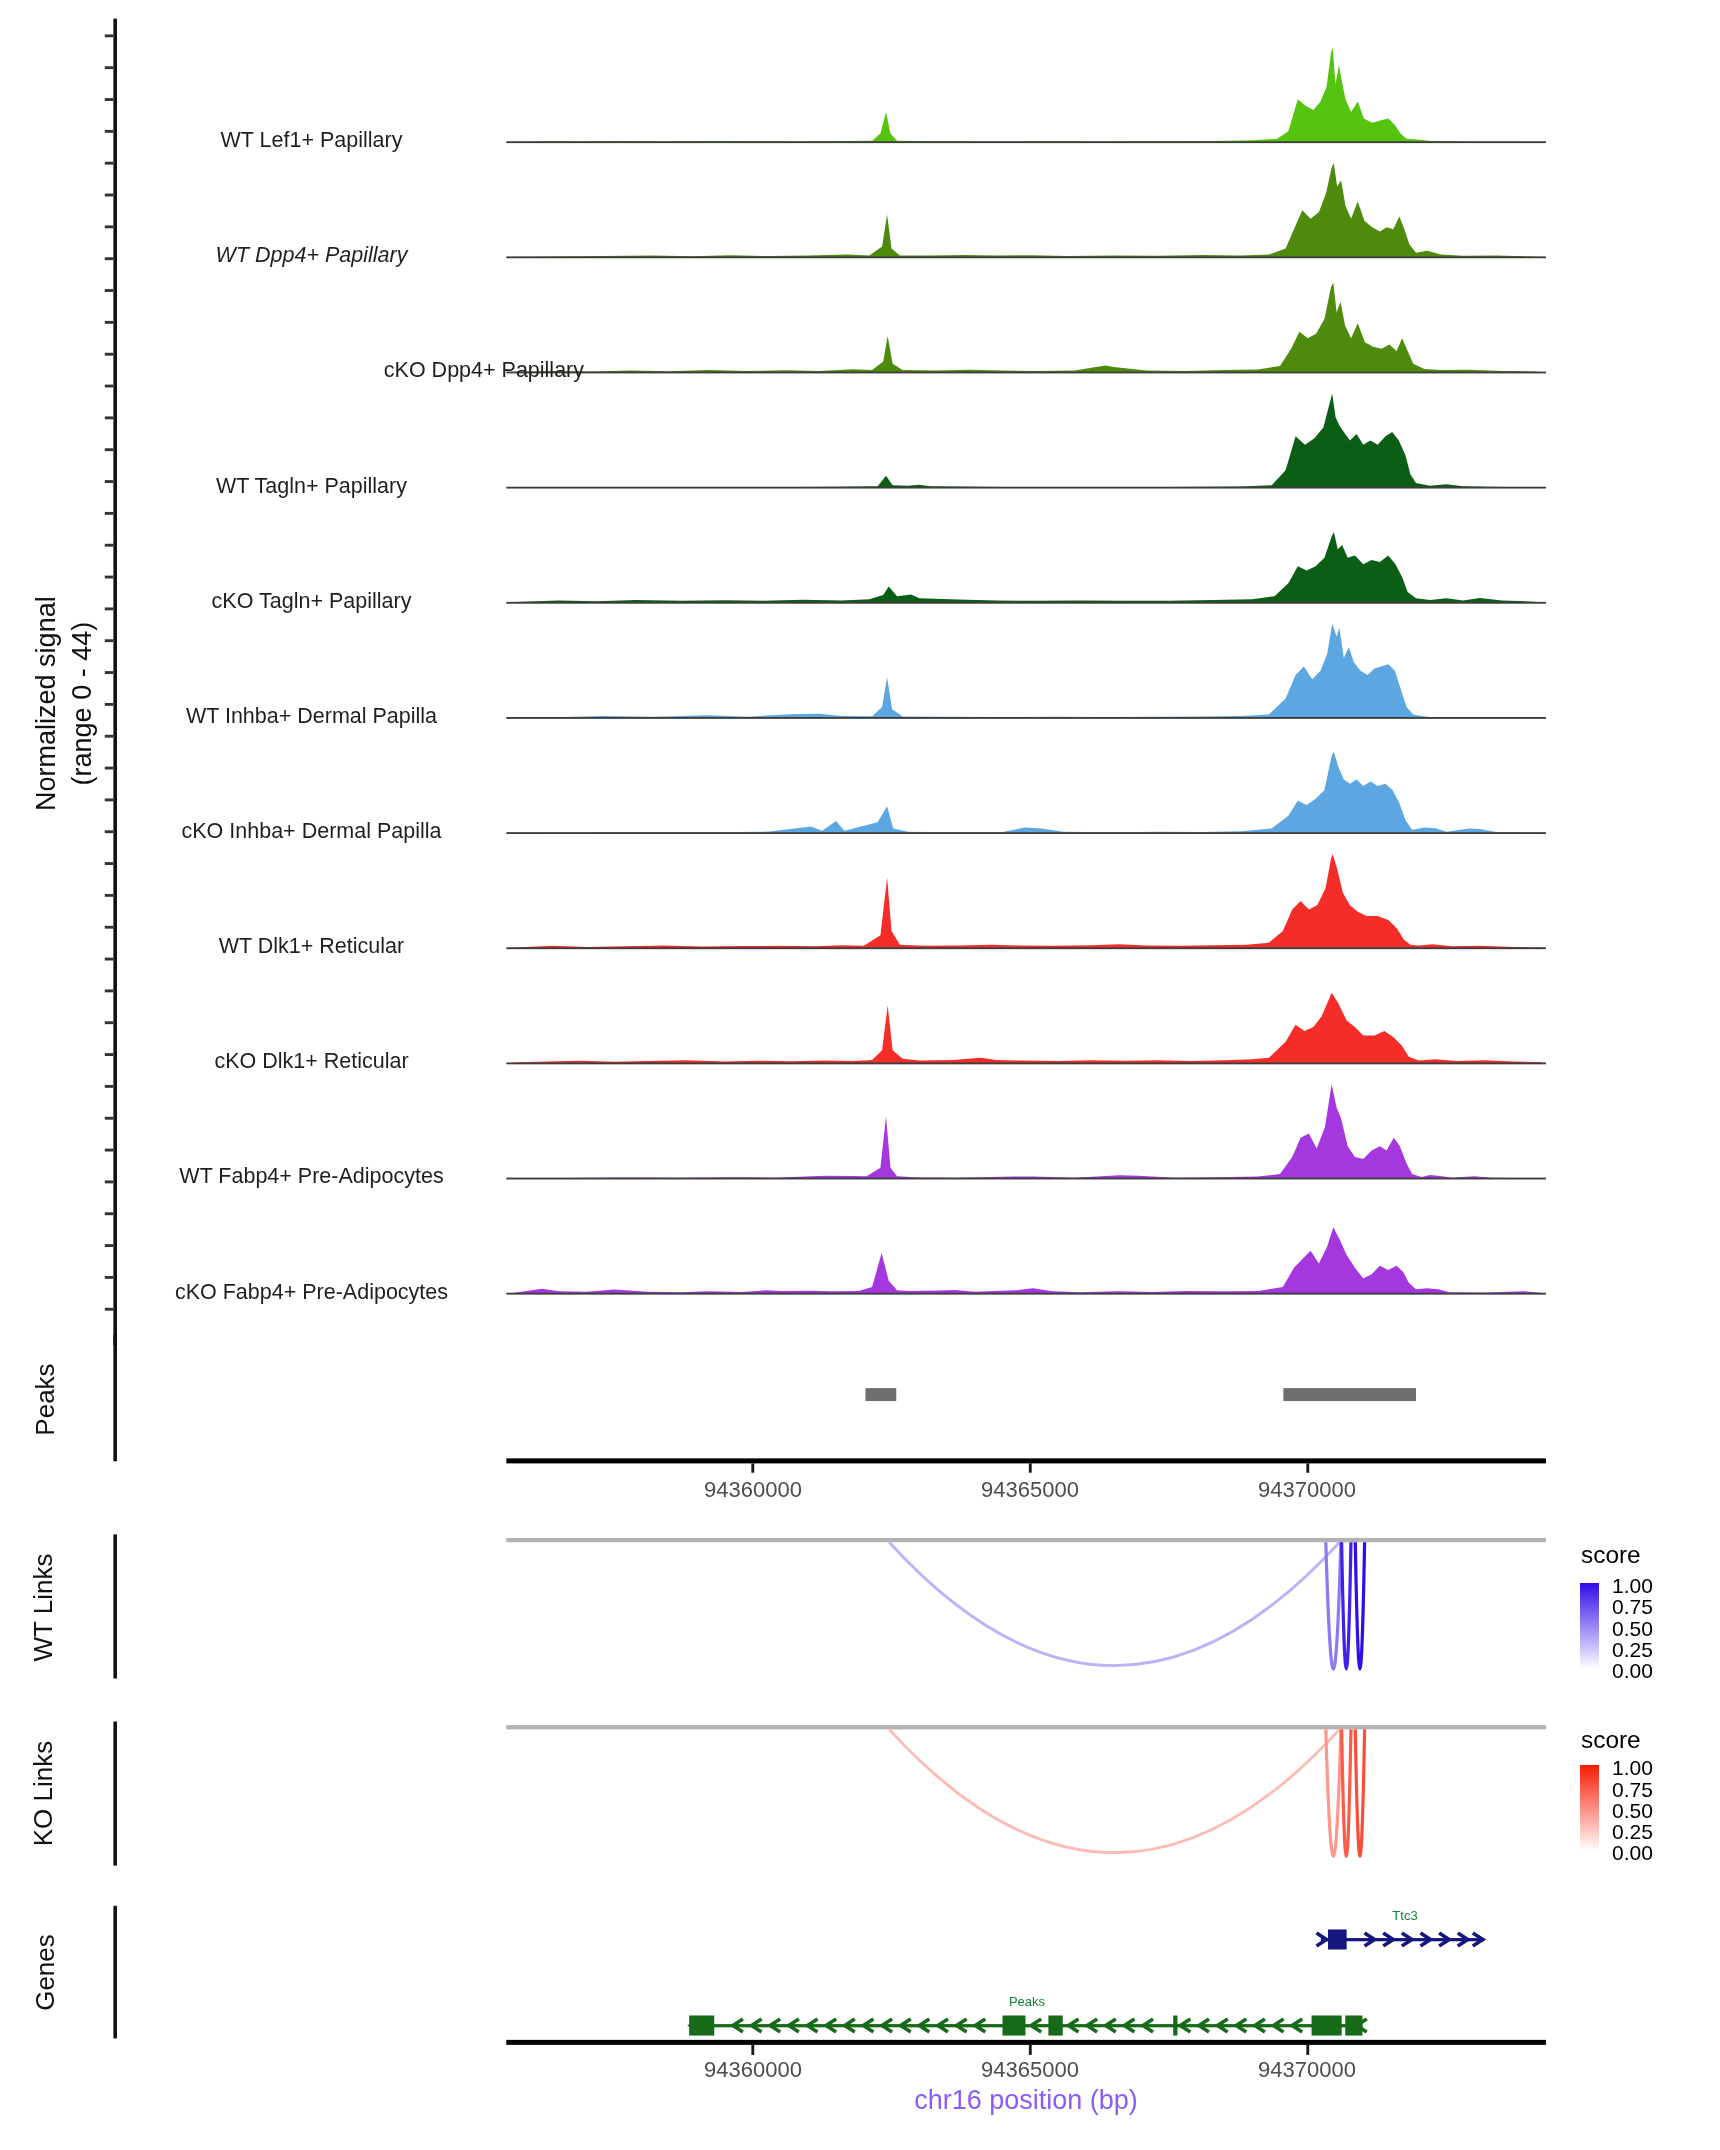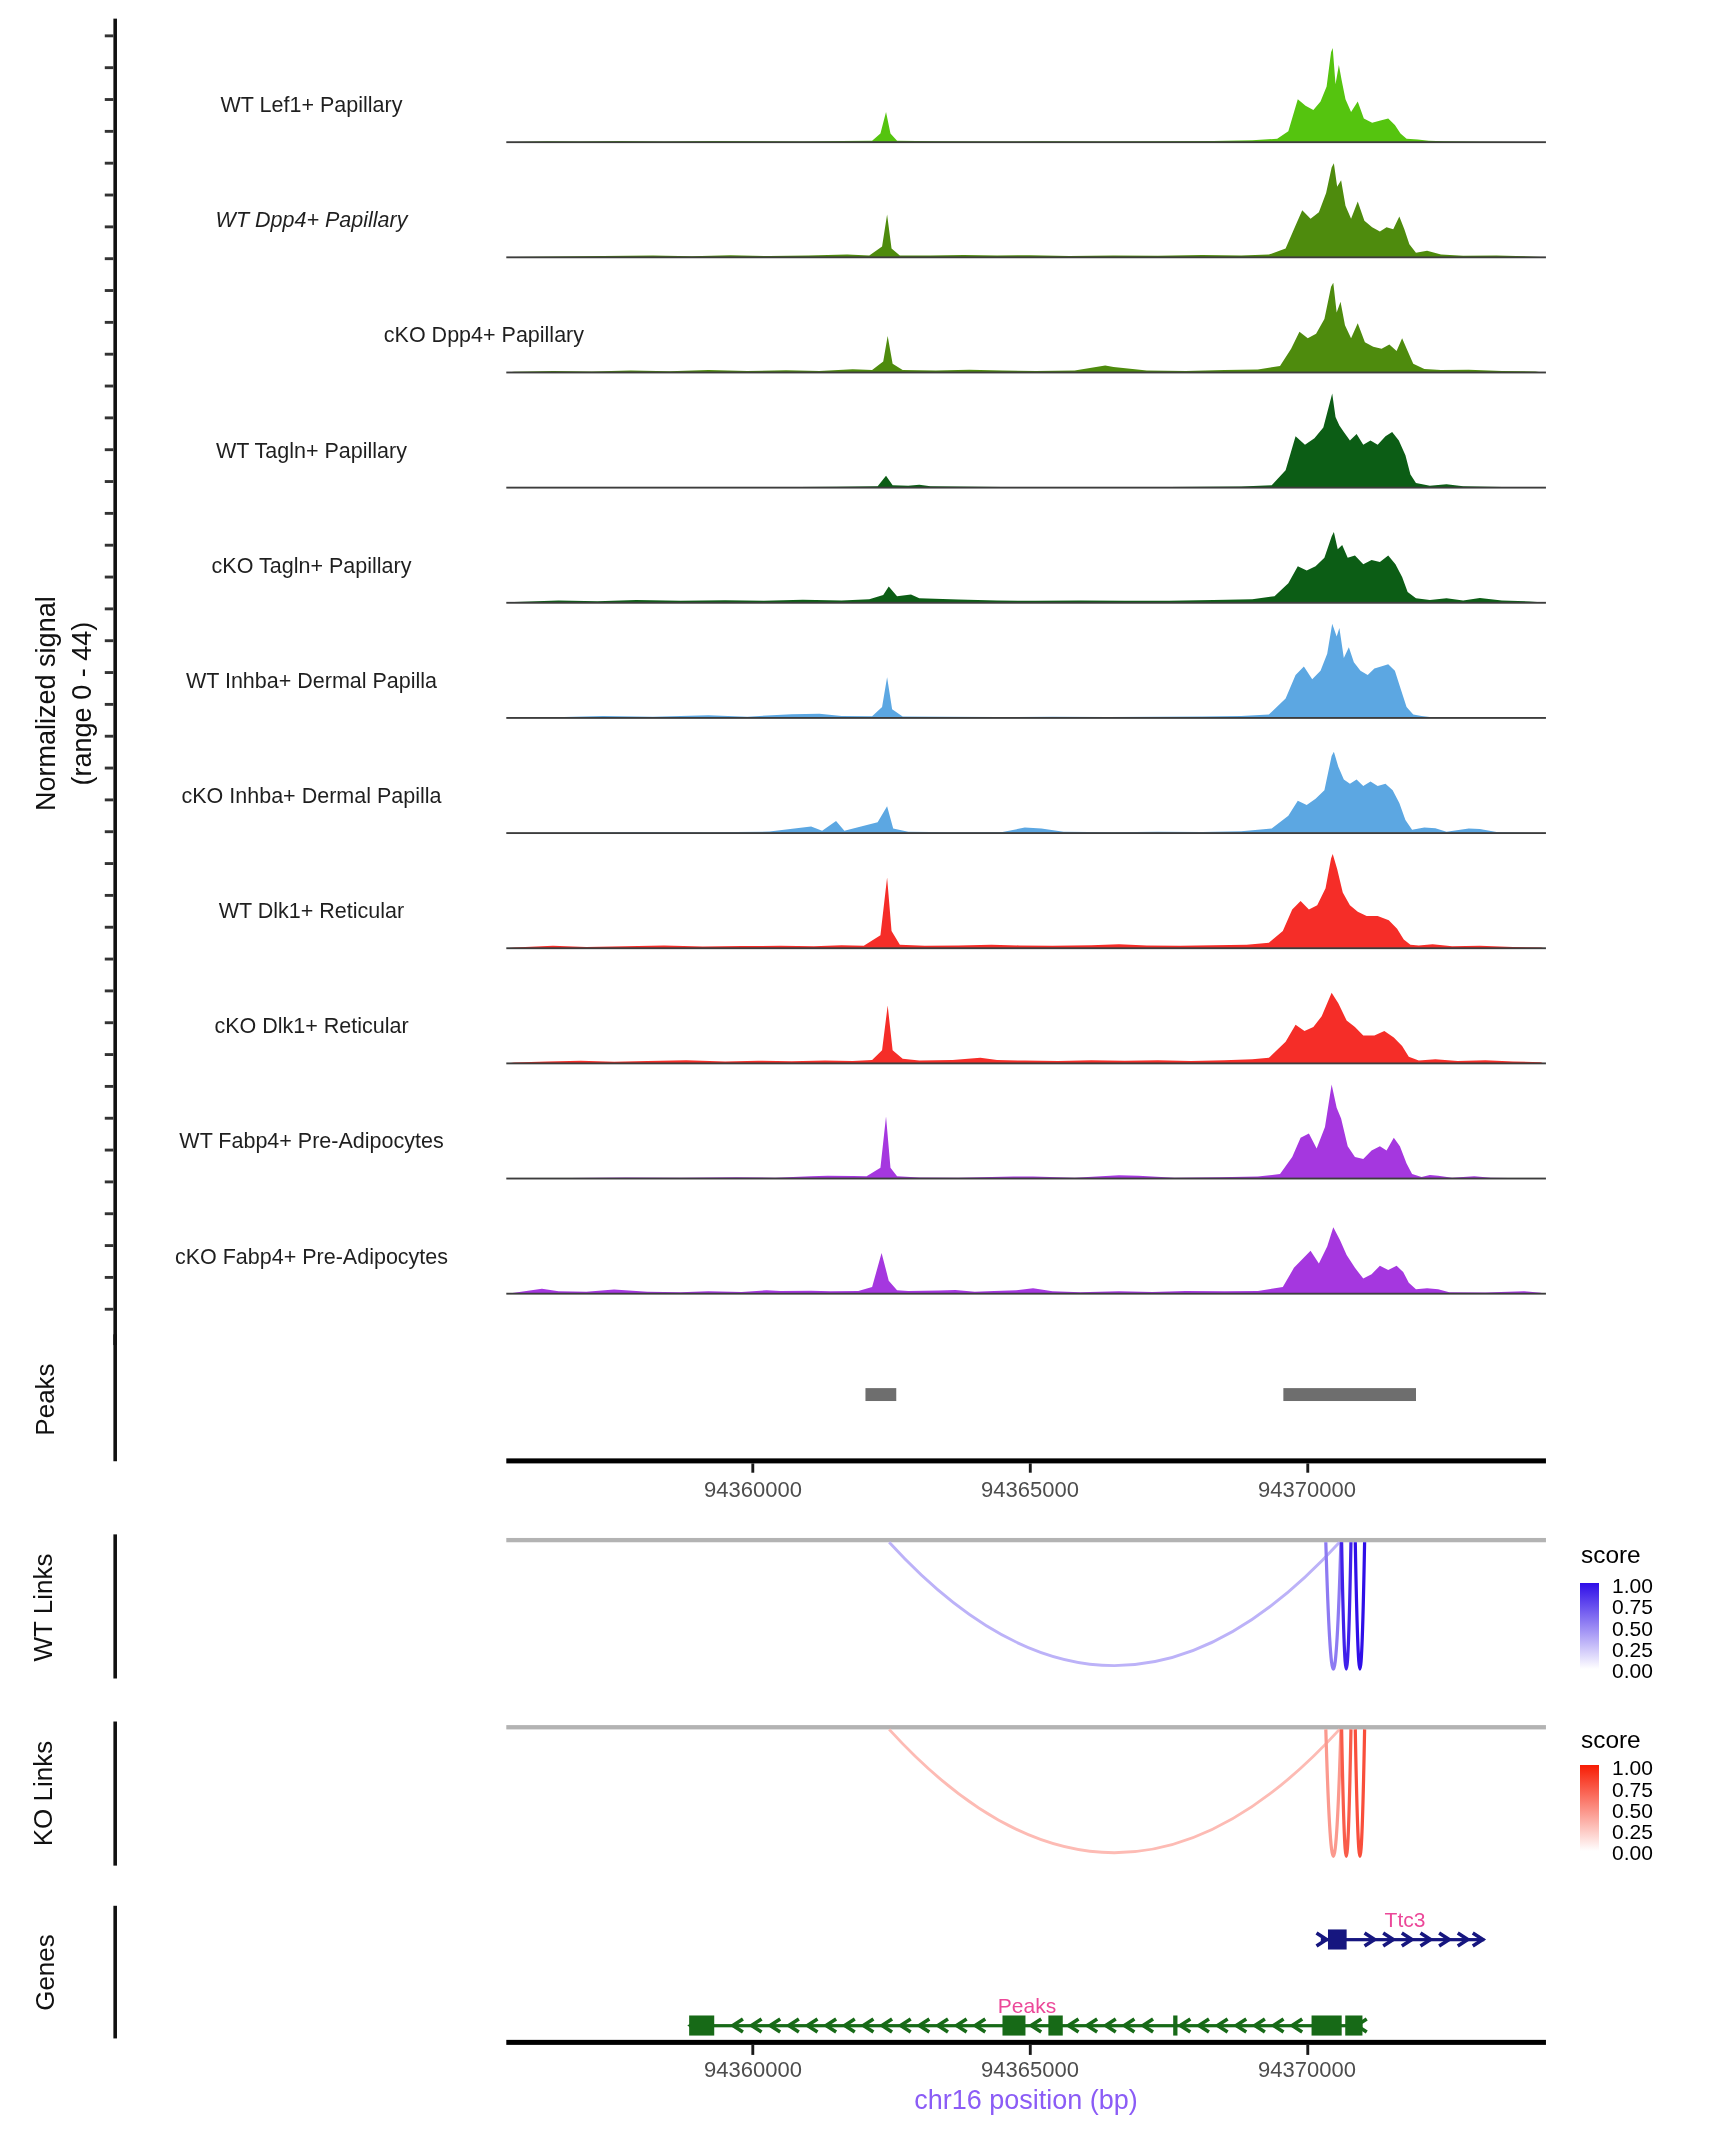--- a/index.html
+++ b/index.html
@@ -1,28 +1,28 @@
 <!DOCTYPE html>
 <html style="font-size:11.5px"><head>
 <meta charset="utf-8">
 <style>
   html,body{margin:0;padding:0;background:#fff;}
   #fig{position:relative;width:1721px;height:2151px;background:#fff;
        font-family:"Liberation Sans", "DejaVu Sans", sans-serif;overflow:hidden;}
   #plot-svg{position:absolute;left:0;top:0;}
   .lbl{position:absolute;color:#1a1a1a;white-space:nowrap;}
   .rot{transform:rotate(-90deg);transform-origin:center center;text-align:center;}
-  .track-label{width:545px;text-align:center;font-size:21.5px;color:#1f1f1f;}
+  .track-label{width:545px;text-align:center;font-size:21.5px;color:#1f1f1f;margin-top:35px;}
   .ylab{width:717px;text-align:center;font-size:27px;line-height:1.32;color:#111;}
   .panel-label{width:287px;text-align:center;font-size:26px;color:#111;}
   .tick-label{font-size:22px;color:#4d4d4d;transform:translateX(-50%);}
   .xlab{font-size:27px;color:#8b5cf6;transform:translateX(-50%);}
   .score-title{font-size:24.4px;color:#000;}
   .legend-num{font-size:21px;color:#000;}
-  .gene-label{font-size:21px;color:#ec4899;transform:translateX(-50%);}
+  .gene-label{font-size:13px;color:#15803d;transform:translateX(-50%);}
   .legend-bar{position:absolute;width:18.6px;height:86px;}
 </style>
 </head>
 <body>
 
 <div id="fig">
   <svg id="plot-svg" width="1721" height="2151" viewBox="0 0 2400 3000">
       <rect x="158" y="26" width="5" height="1850" fill="#111"></rect>
       <rect x="146" y="48" width="12" height="4" fill="#333"></rect>
       <rect x="146" y="92.4" width="12" height="4" fill="#333"></rect>

